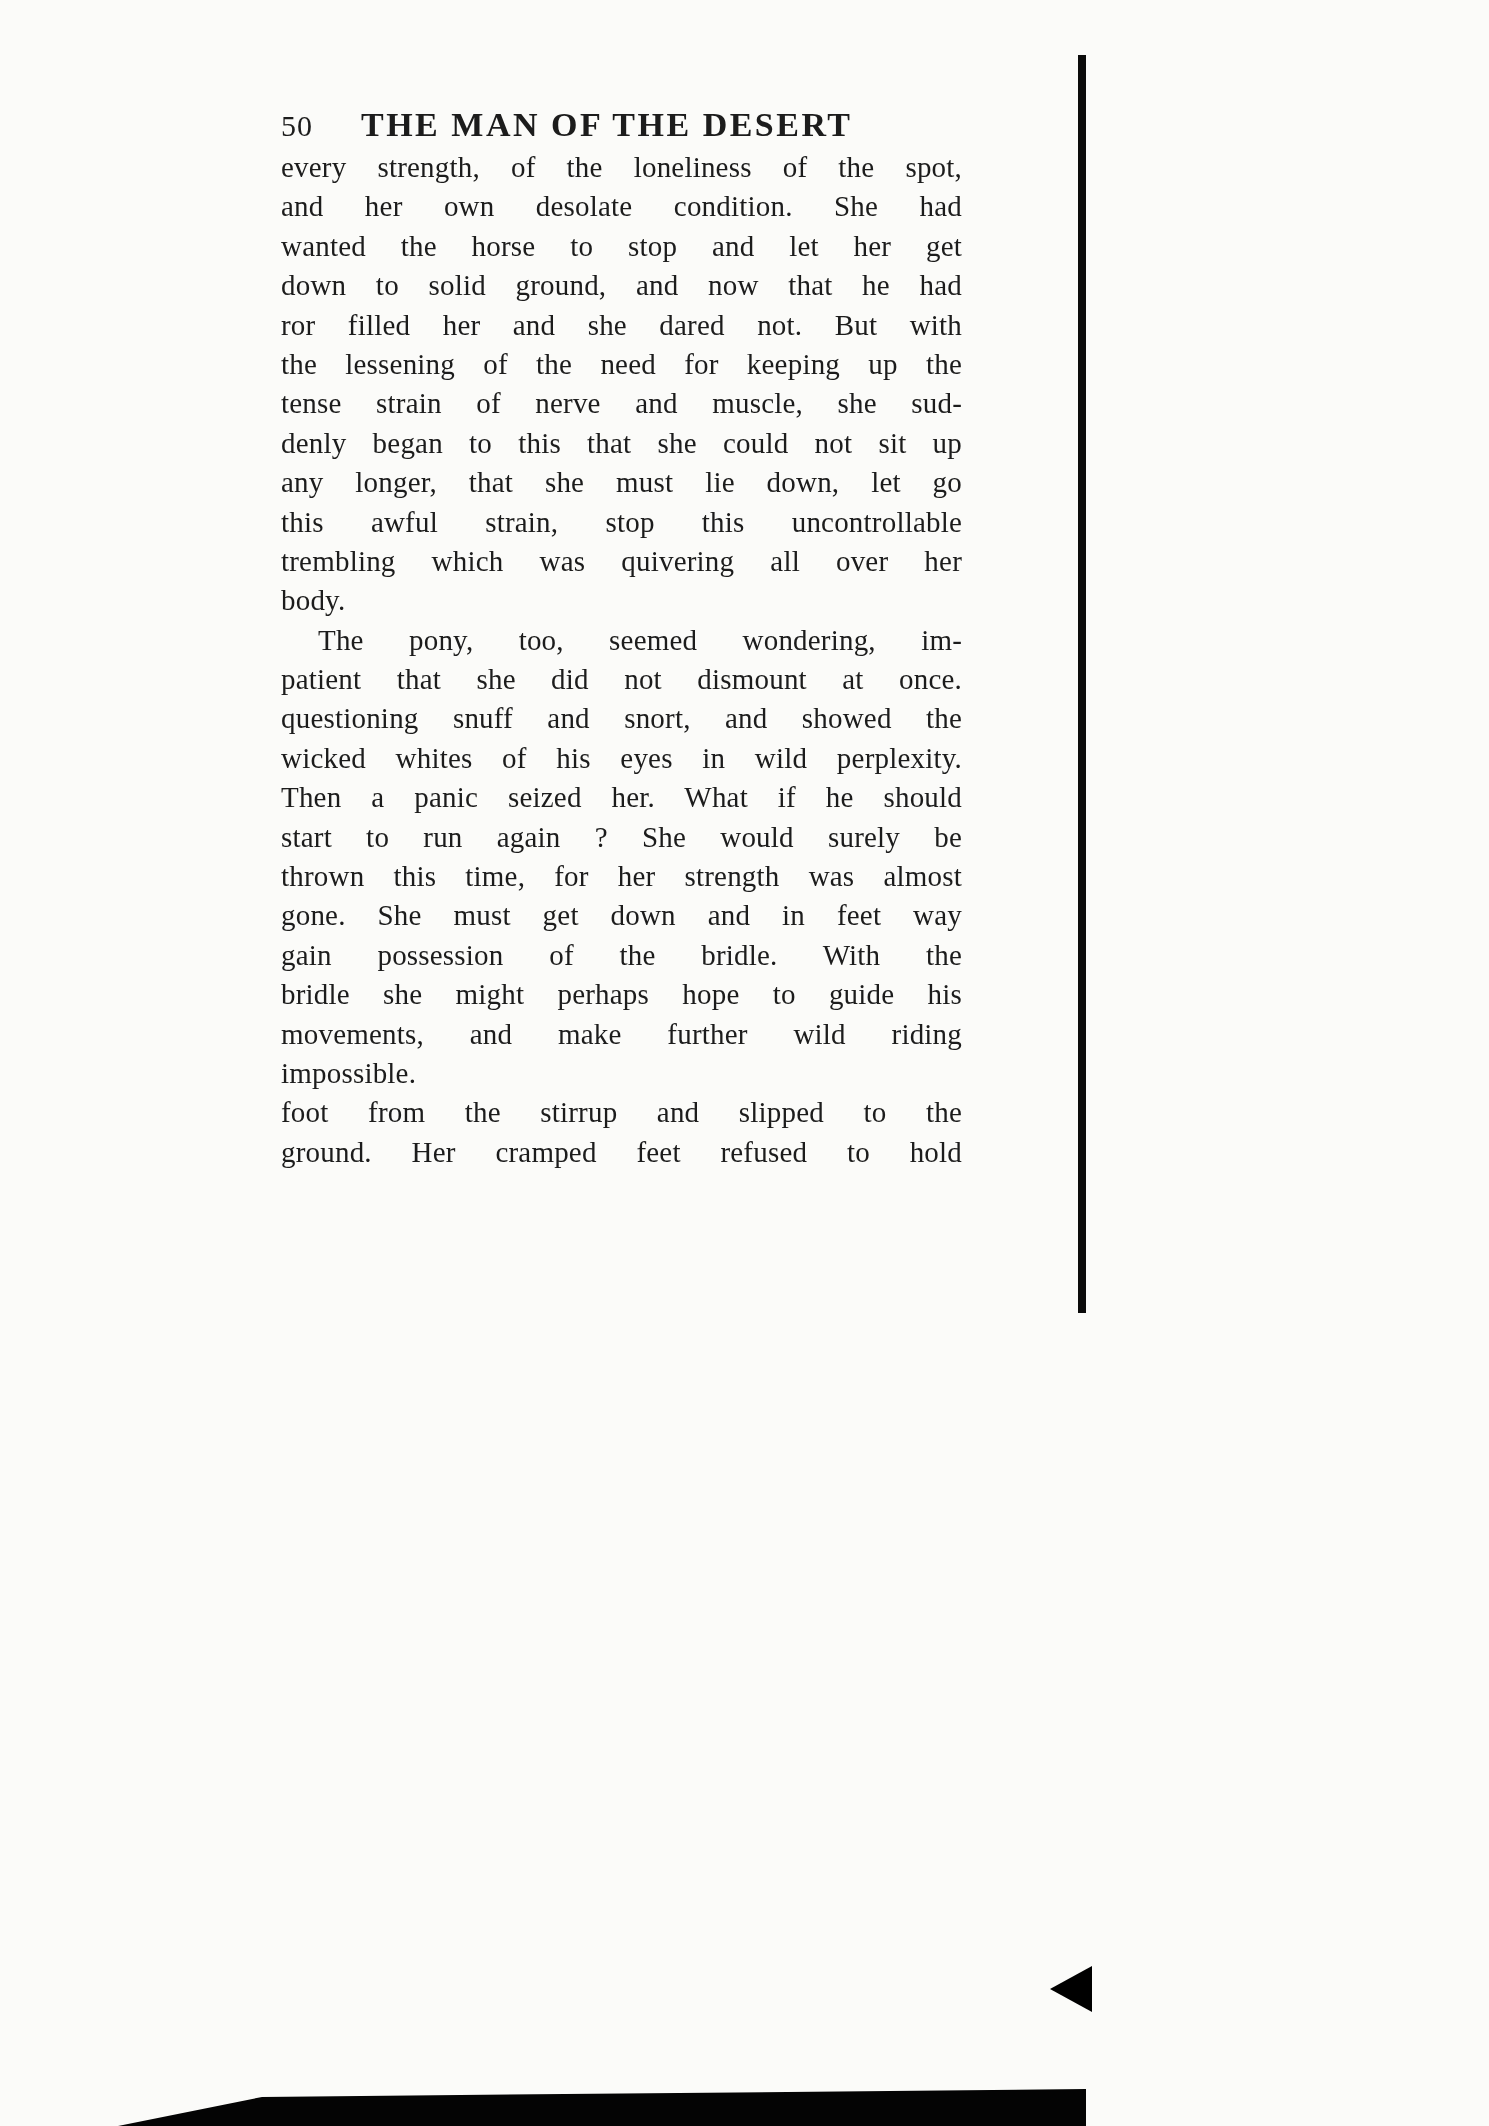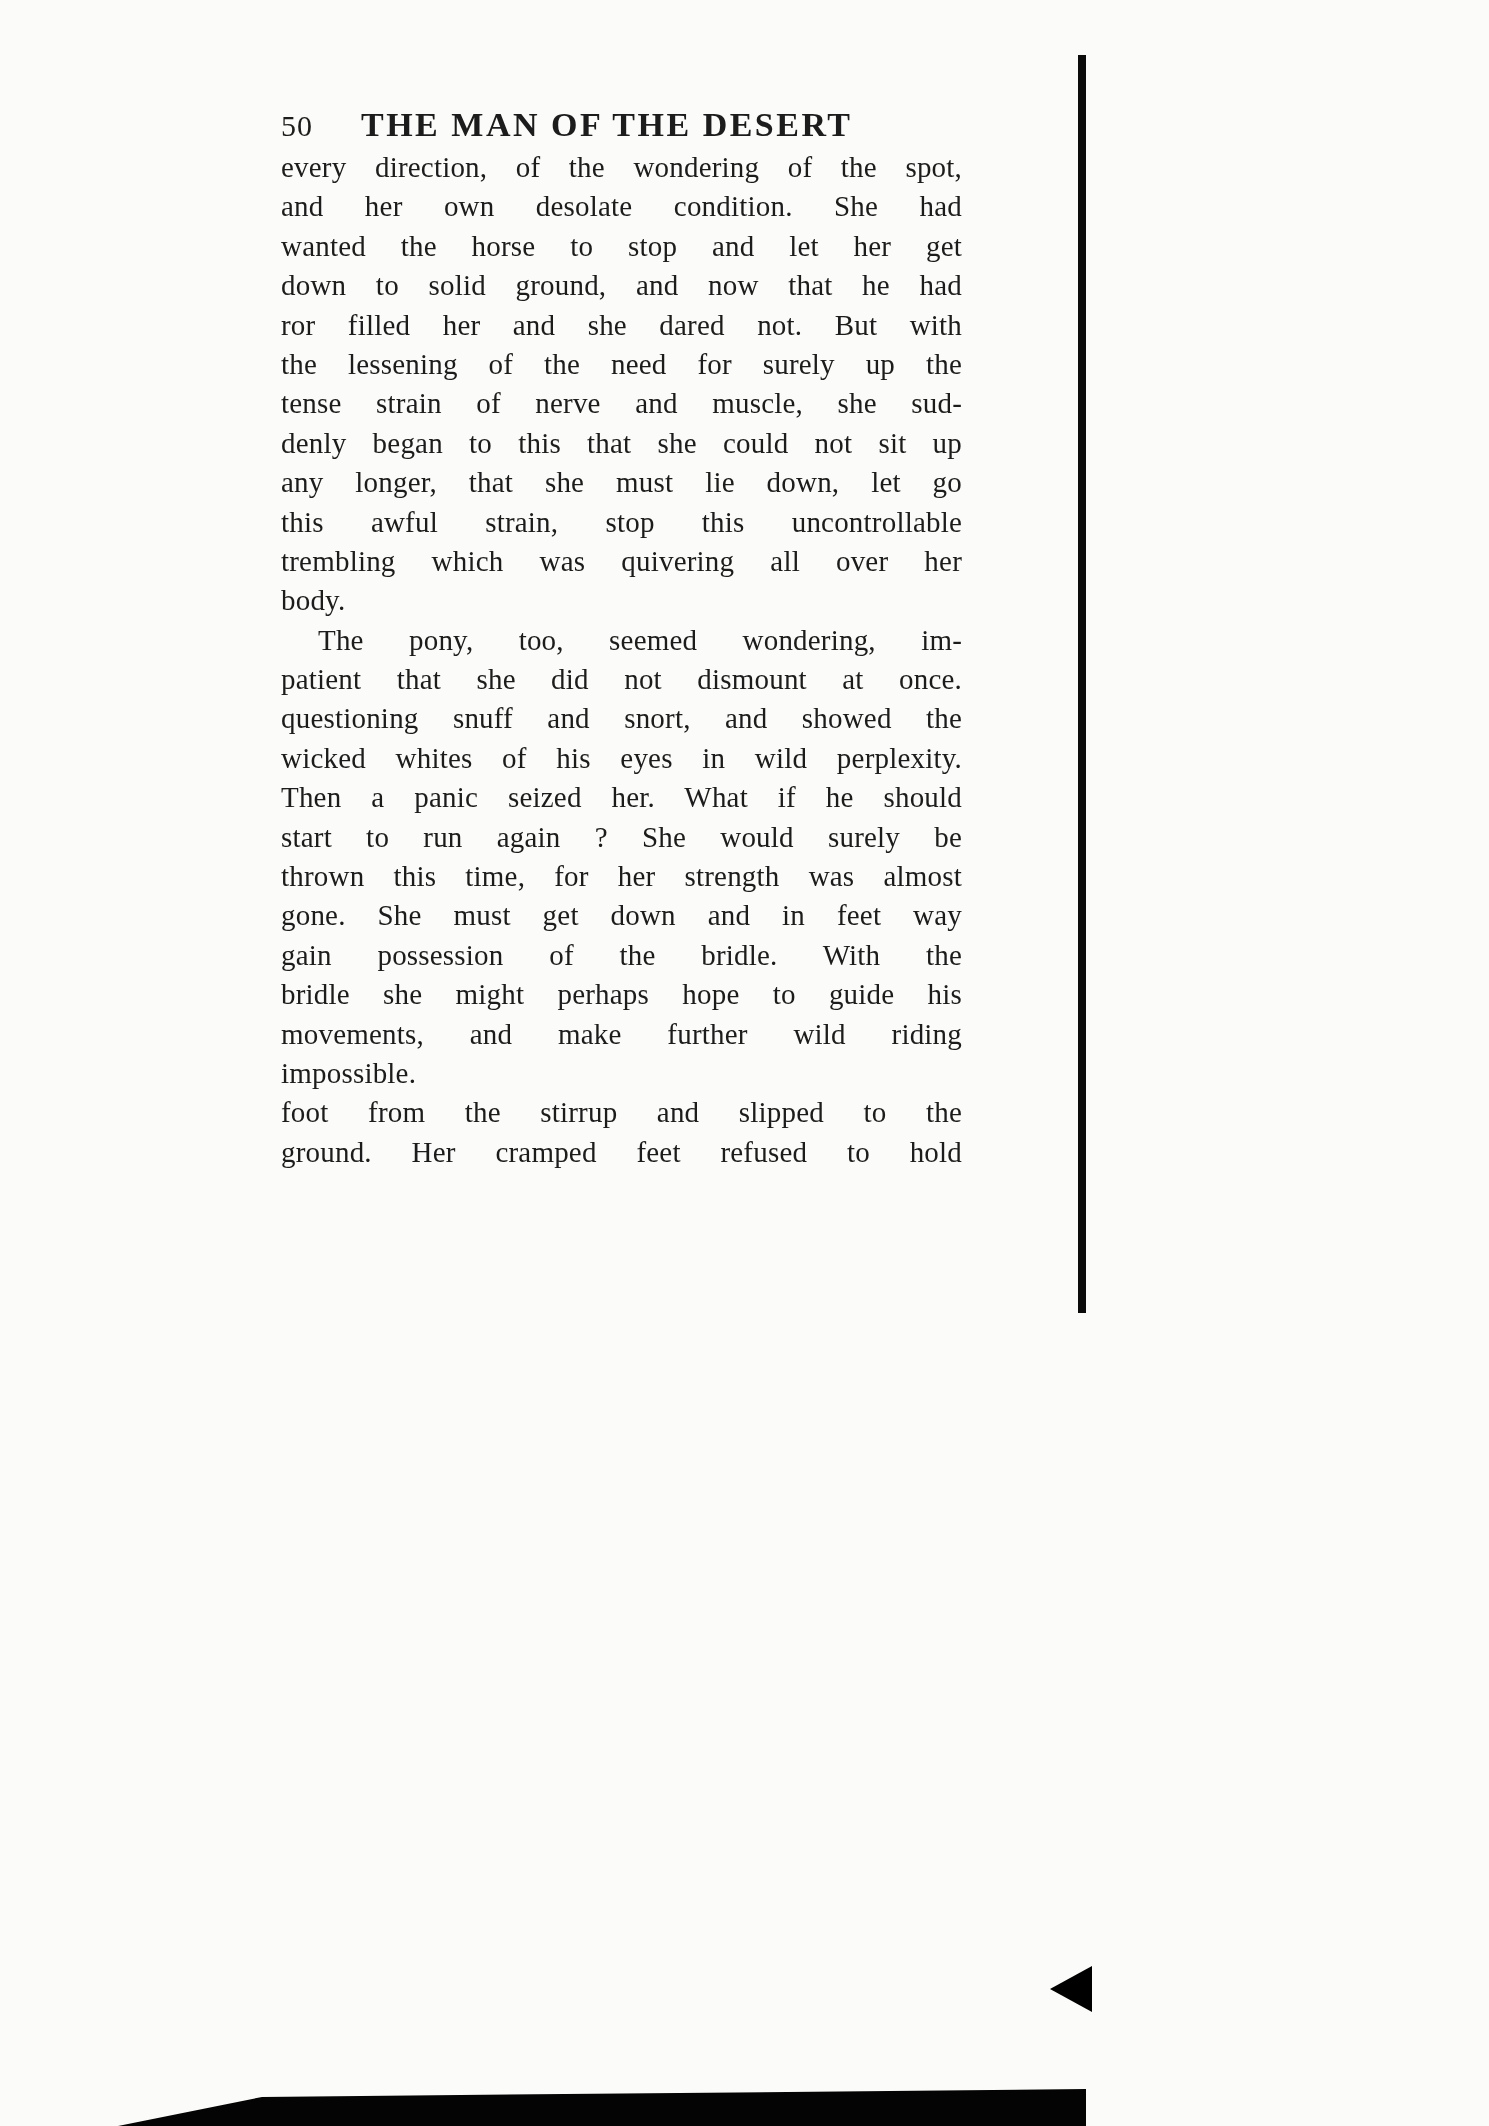--- a/index.html
+++ b/index.html
@@ -70,26 +70,26 @@
 <body>
 
 <div class="page">
 
   <div class="header">
     <span class="pagenum">50</span><span class="title">THE MAN OF THE DESERT</span>
   </div>
 
   <div class="body-text" id="body-text">
       <div class="paragraph">
-        <div class="line">every direction, of the wondering of the spot,</div>
+        <div class="line">every strength, of the loneliness of the spot,</div>
         <div class="line">and her own desolate condition.  She had</div>
         <div class="line">wanted the horse to stop and let her get</div>
         <div class="line">down to solid ground, and now that he had</div>
         <div class="line">ror filled her and she dared not.  But with</div>
-        <div class="line">the lessening of the need for surely up the</div>
+        <div class="line">the lessening of the need for keeping up the</div>
         <div class="line">tense strain of nerve and muscle, she sud-</div>
         <div class="line">denly began to this that she could not sit up</div>
         <div class="line">any longer, that she must lie down, let go</div>
         <div class="line">this awful strain, stop this uncontrollable</div>
         <div class="line">trembling which was quivering all over her</div>
         <div class="line lastline">body.</div>
       </div>
       <div class="paragraph">
         <div class="line indent">The pony, too, seemed wondering, im-</div>
         <div class="line">patient that she did not dismount at once.</div>

